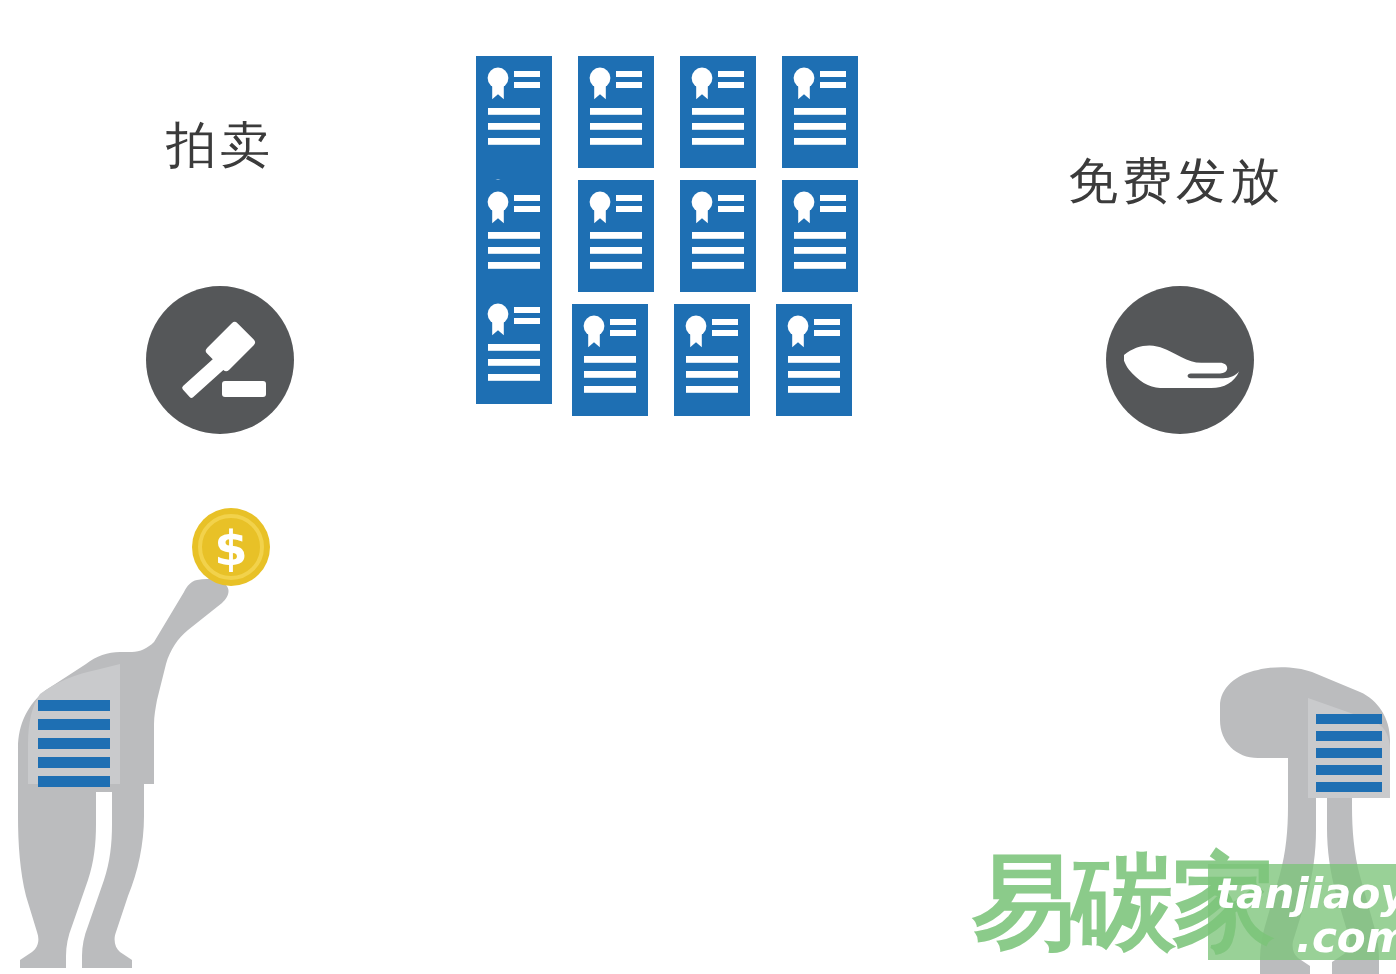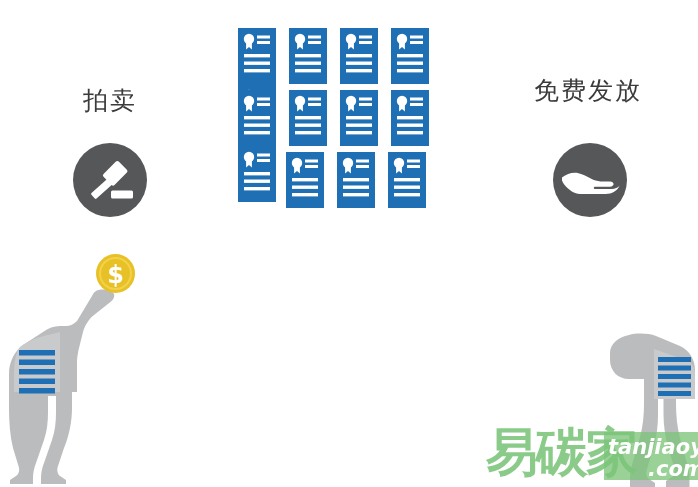--- a/index.html
+++ b/index.html
@@ -21,21 +21,21 @@
   
   .section-label {
     position: absolute;
     font-size: 25px;
     color: #3b3b3b;
     letter-spacing: 2px;
     white-space: nowrap;
     font-weight: 400;
     font-family: "DejaVu Sans", "Liberation Sans", sans-serif;
   }
-  #label-left  { left: 0;   top: 84px; width: 220px; text-align: center; }
+  #label-left  { left: 0;   top: 56px; width: 220px; text-align: center; }
   #label-right { left: 478px; top: 74px; width: 220px; text-align: center; }
 
   
   .icon-circle {
     position: absolute;
     width: 74px;
     height: 74px;
     border-radius: 50%;
     background: #555759;
   }

